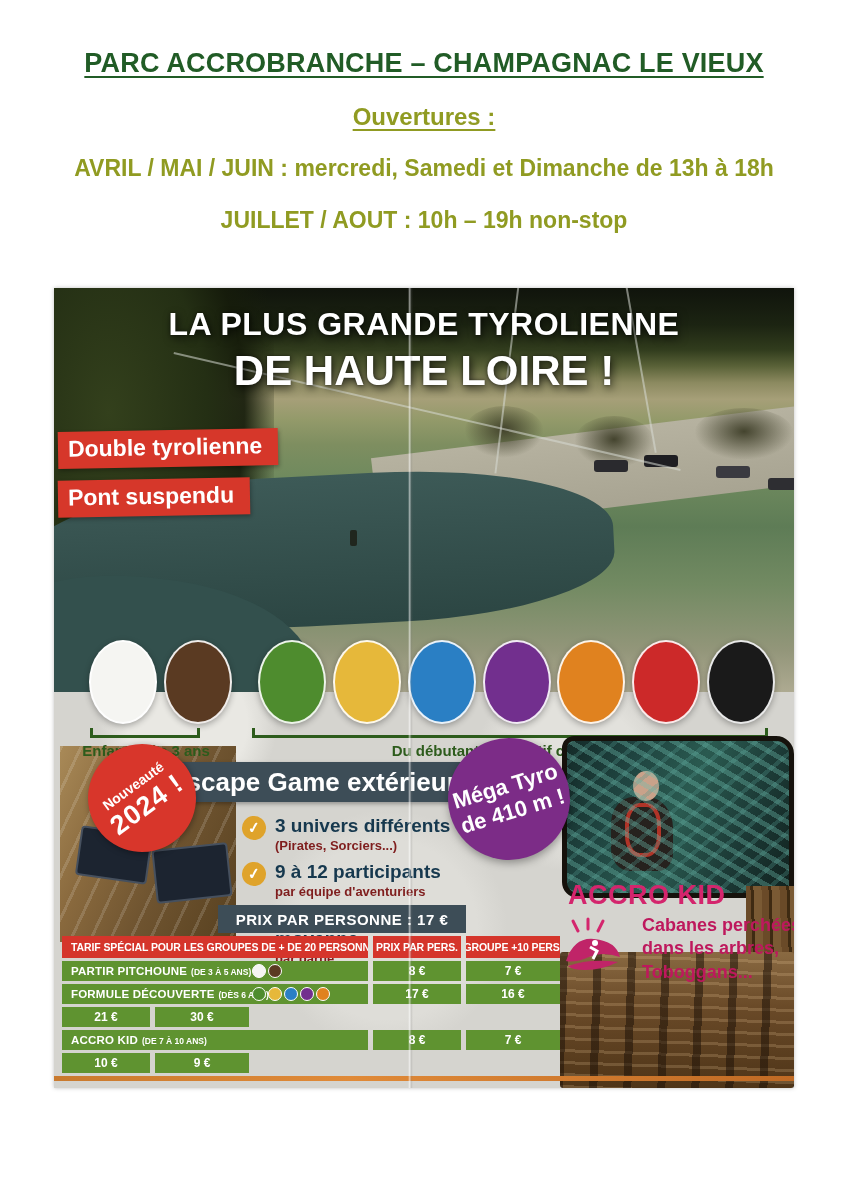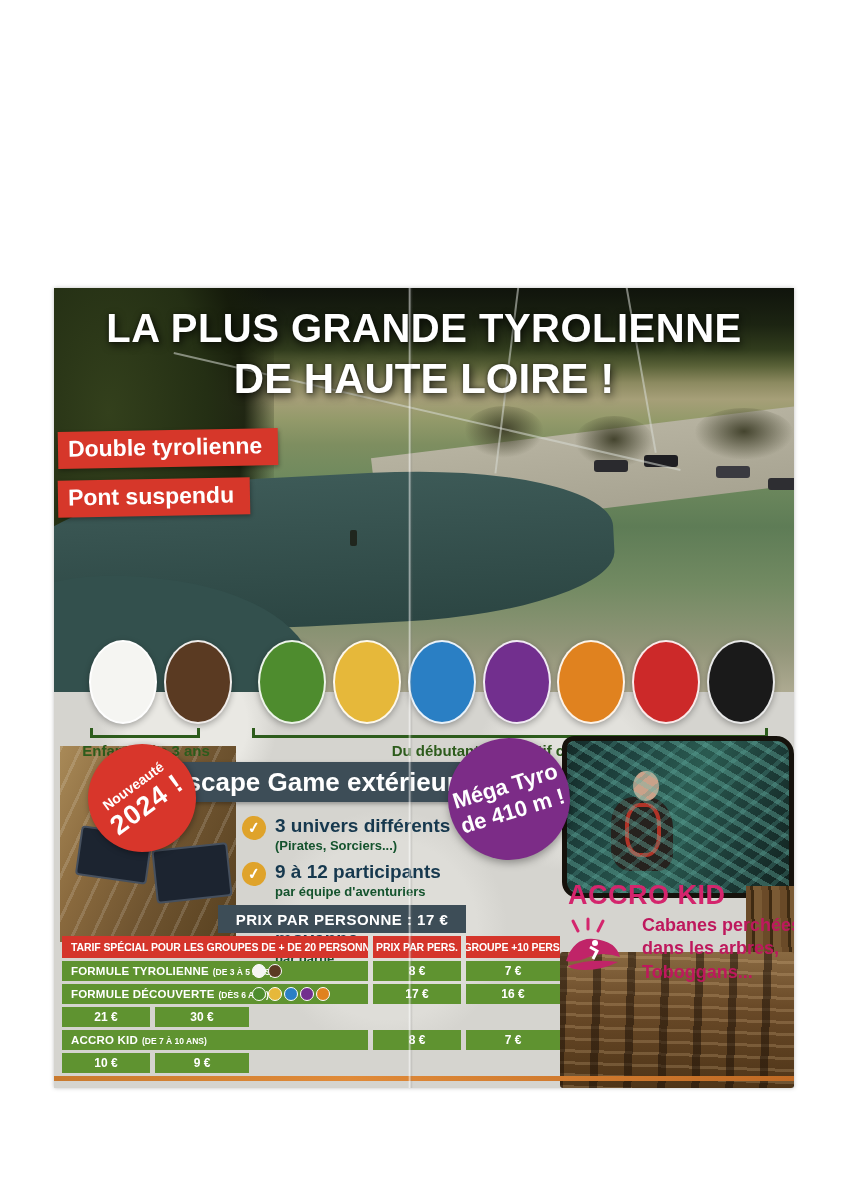--- a/index.html
+++ b/index.html
@@ -46,21 +46,21 @@
   .zipper{left:296px;top:242px;width:7px;height:16px;background:#20261e;border-radius:2px;}
 
   
   .paper{left:0;top:404px;width:740px;height:396px;background-color:#d5d4cf;
     background-image:radial-gradient(circle at 18% 8%, #e9e8e3 0 60px, rgba(233,232,227,0) 90px),
                      radial-gradient(circle at 70% 20%, #e2e1dc 0 70px, rgba(226,225,220,0) 100px),
                      radial-gradient(circle at 45% 60%, #deddd8 0 90px, rgba(222,221,216,0) 120px);}
 
   
   .headline{left:0;top:18px;width:740px;text-align:center;color:#fff;font-weight:800;z-index:6;}
-  .hl1{position:static;display:block;font-size:40px;letter-spacing:0.5px;
+  .hl1{position:static;display:block;font-size:32px;letter-spacing:0.5px;
        text-shadow:2px 3px 8px rgba(0,0,0,.75), 0 0 3px rgba(0,0,0,.5);}
   .hl2{position:static;display:block;font-size:42px;margin-top:4px;
        text-shadow:2px 3px 8px rgba(0,0,0,.75), 0 0 3px rgba(0,0,0,.5);}
 
   
   .fbadge{left:4px;background:#d6372a;color:#fff;font-weight:bold;font-size:23px;
           padding:4px 16px 6px 10px;transform:rotate(-1deg);z-index:6;box-shadow:1px 2px 4px rgba(0,0,0,.3);}
   .fb1{top:142px;} .fb2{top:191px;}
 
   
@@ -88,21 +88,21 @@
   .esc-banner{left:110px;top:474px;width:298px;height:40px;background:#3d4d57;color:#fff;
     font-weight:800;font-size:26px;display:flex;align-items:center;justify-content:center;
     box-shadow:1px 2px 4px rgba(0,0,0,.3);z-index:7;}
   .bullets{left:188px;top:528px;width:240px;z-index:7;}
   .bullet{position:static;display:flex;margin-bottom:9px;}
   .check{position:static;width:24px;height:24px;border-radius:50%;background:#dfa32b;color:#fff;
     font-size:15px;font-weight:bold;display:flex;align-items:center;justify-content:center;
     margin-right:9px;flex-shrink:0;transform:rotate(-8deg);}
   .btext{position:static;display:flex;flex-direction:column;}
   .bmain{position:static;font-size:19px;font-weight:800;color:#16384e;line-height:1.1;}
-  .bsub{position:static;font-size:13px;font-weight:bold;color:#14532d;margin-top:1px;}
+  .bsub{position:static;font-size:13px;font-weight:bold;color:#7f1d1d;margin-top:1px;}
   .price-banner{left:164px;top:617px;width:248px;height:28px;background:#3d4d57;color:#fff;
     font-weight:800;font-size:15px;display:flex;align-items:center;justify-content:center;
     letter-spacing:.5px;z-index:7;}
 
   
   .mega{left:394px;top:450px;width:122px;height:122px;border-radius:50%;background:#7c2c87;
     transform:rotate(-17deg);color:#fff;display:flex;flex-direction:column;align-items:center;
     justify-content:center;z-index:8;box-shadow:0 3px 8px rgba(0,0,0,.35);}
   .mg{position:static;font-size:22px;font-weight:800;line-height:1.2;}
 
@@ -148,20 +148,26 @@
   .oline{left:0;top:788px;width:740px;height:5px;z-index:10;
     background:linear-gradient(90deg,#c97a2e,#e08a38 40%,#c06a24);}
   .fold{left:354px;top:0;width:5px;height:800px;z-index:40;
     background:linear-gradient(90deg, rgba(255,255,255,0), rgba(255,255,255,.55), rgba(120,120,120,.18), rgba(255,255,255,0));}
 </style>
 </head>
 <body>
 
 <div id="page">
 
+  <div class="doc-header">
+    <div class="doc-title">PARC ACCROBRANCHE – CHAMPAGNAC LE VIEUX</div>
+    <div class="doc-sub">Ouvertures :</div>
+    <div class="doc-line">AVRIL / MAI / JUIN : mercredi, Samedi et Dimanche de 13h à 18h</div>
+    <div class="doc-line doc-line2">JUILLET / AOUT : 10h – 19h non-stop</div>
+  </div>
 
   <div class="poster">
 
     <div class="photo">
       <div class="pine"></div>
       <div class="road"></div>
       <div class="treeblob tb1"></div>
       <div class="treeblob tb2"></div>
       <div class="treeblob tb3"></div>
       <div class="pond"></div>
@@ -261,21 +267,21 @@
     <div class="ak-desc">Cabanes perchées dans les arbres, Toboggans...</div>
 
     <div class="table">
         <div class="trow">
           <div class="tcell th c-label">TARIF SPÉCIAL POUR LES GROUPES DE + DE 20 PERSONNES</div>
           <div class="tcell th c-price">PRIX PAR PERS.</div>
           <div class="tcell th c-group">GROUPE +10 PERS.</div>
         </div>
         <div class="trow">
           <div class="tcell td c-label">
-            <span class="rl">FORMULE TYROLIENNE</span>
+            <span class="rl">PARTIR PITCHOUNE</span>
             <span class="rd">(DE 3 À 5 ANS)</span>
             <span class="dots">
               <span class="dot" style="background: rgb(245, 245, 242);"></span>
               <span class="dot" style="background: rgb(90, 58, 34);"></span>
             </span>
           </div>
           <div class="tcell td c-price">8 €</div>
           <div class="tcell td c-group">7 €</div>
         </div>
         <div class="trow">

